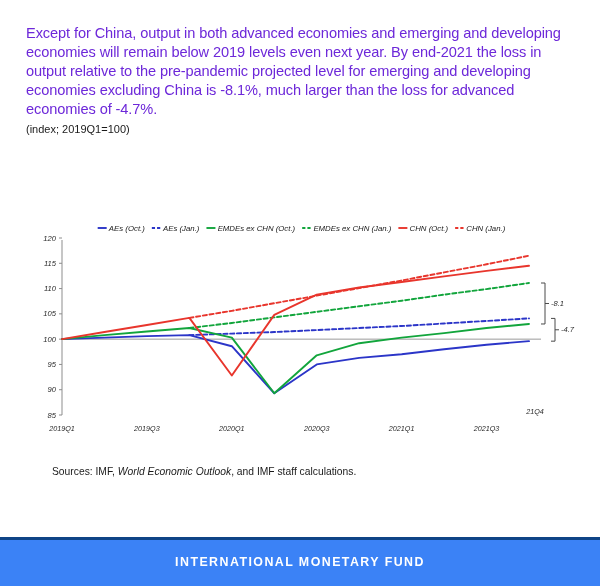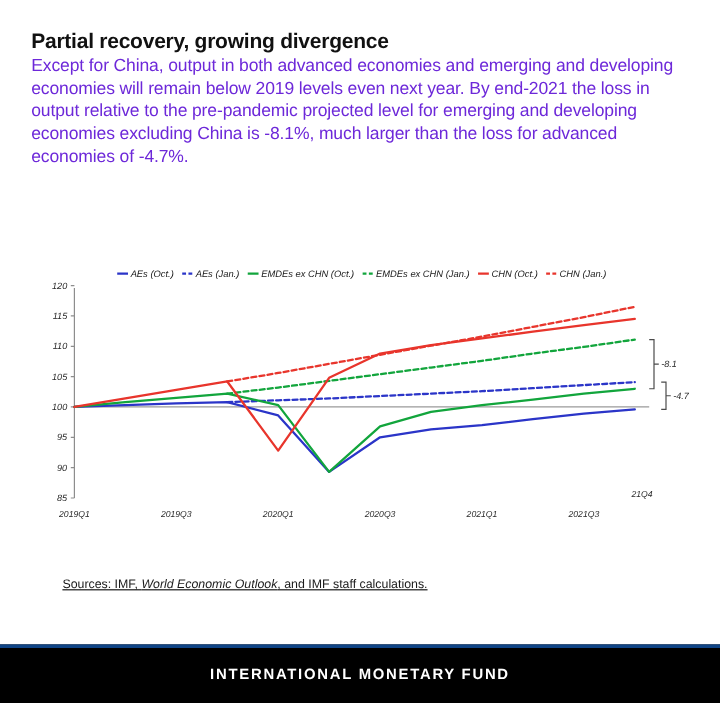--- a/index.html
+++ b/index.html
@@ -62,42 +62,41 @@
     font-style: italic;
   }
   .plot-svg {
     display: block;
   }
 
   
   .footnotes {
     position: absolute;
     left: 52px;
-    top: 480px;
+    top: 464px;
     width: 530px;
-    text-decoration: underline;
   }
   .footnote {
     font-size: 10.3px;
     line-height: 1.62;
     color: #1a1a1a;
     white-space: nowrap;
   }
   .footnote i {
     font-style: italic;
   }
 
   
   .footer-band {
     position: absolute;
     left: 0;
     top: 537px;
     width: 600px;
     height: 49px;
-    background: #000000;
+    background: #3b82f6;
     display: flex;
     align-items: center;
     justify-content: center;
   }
   .footer-rule {
     position: absolute;
     left: 0;
     top: 0;
     width: 600px;
     height: 3px;
@@ -109,22 +108,22 @@
     font-weight: bold;
     letter-spacing: 1.45px;
   }
 </style>
 </head>
 <body>
 
 <div class="page">
 
   <div class="header">
-    <div class="chart-title">Partial recovery, growing divergence</div>
     <div class="chart-subtitle">Except for China, output in both advanced economies and emerging and developing economies will remain below 2019 levels even next year. By end-2021 the loss in output relative to the pre-pandemic projected level for emerging and developing economies excluding China is -8.1%, much larger than the loss for advanced economies of -4.7%.</div>
+    <div class="chart-index">(index; 2019Q1=100)</div>
   </div>
 
   <div class="plot-wrap">
     <svg class="plot-svg" id="chart-svg" width="600" height="220" viewBox="0 0 600 220">
         <g>
           <g>
             <line x1="97.6734375" y1="10" x2="106.6734375" y2="10" stroke="#2b35c8" stroke-width="1.9" stroke-dasharray="none"></line>
             <text x="108.87343750000001" y="12.9" font-family="&quot;Liberation Sans&quot;, sans-serif" font-size="7.8" fill="#1a1a1a">AEs (Oct.)</text>
           </g>
           <g>

